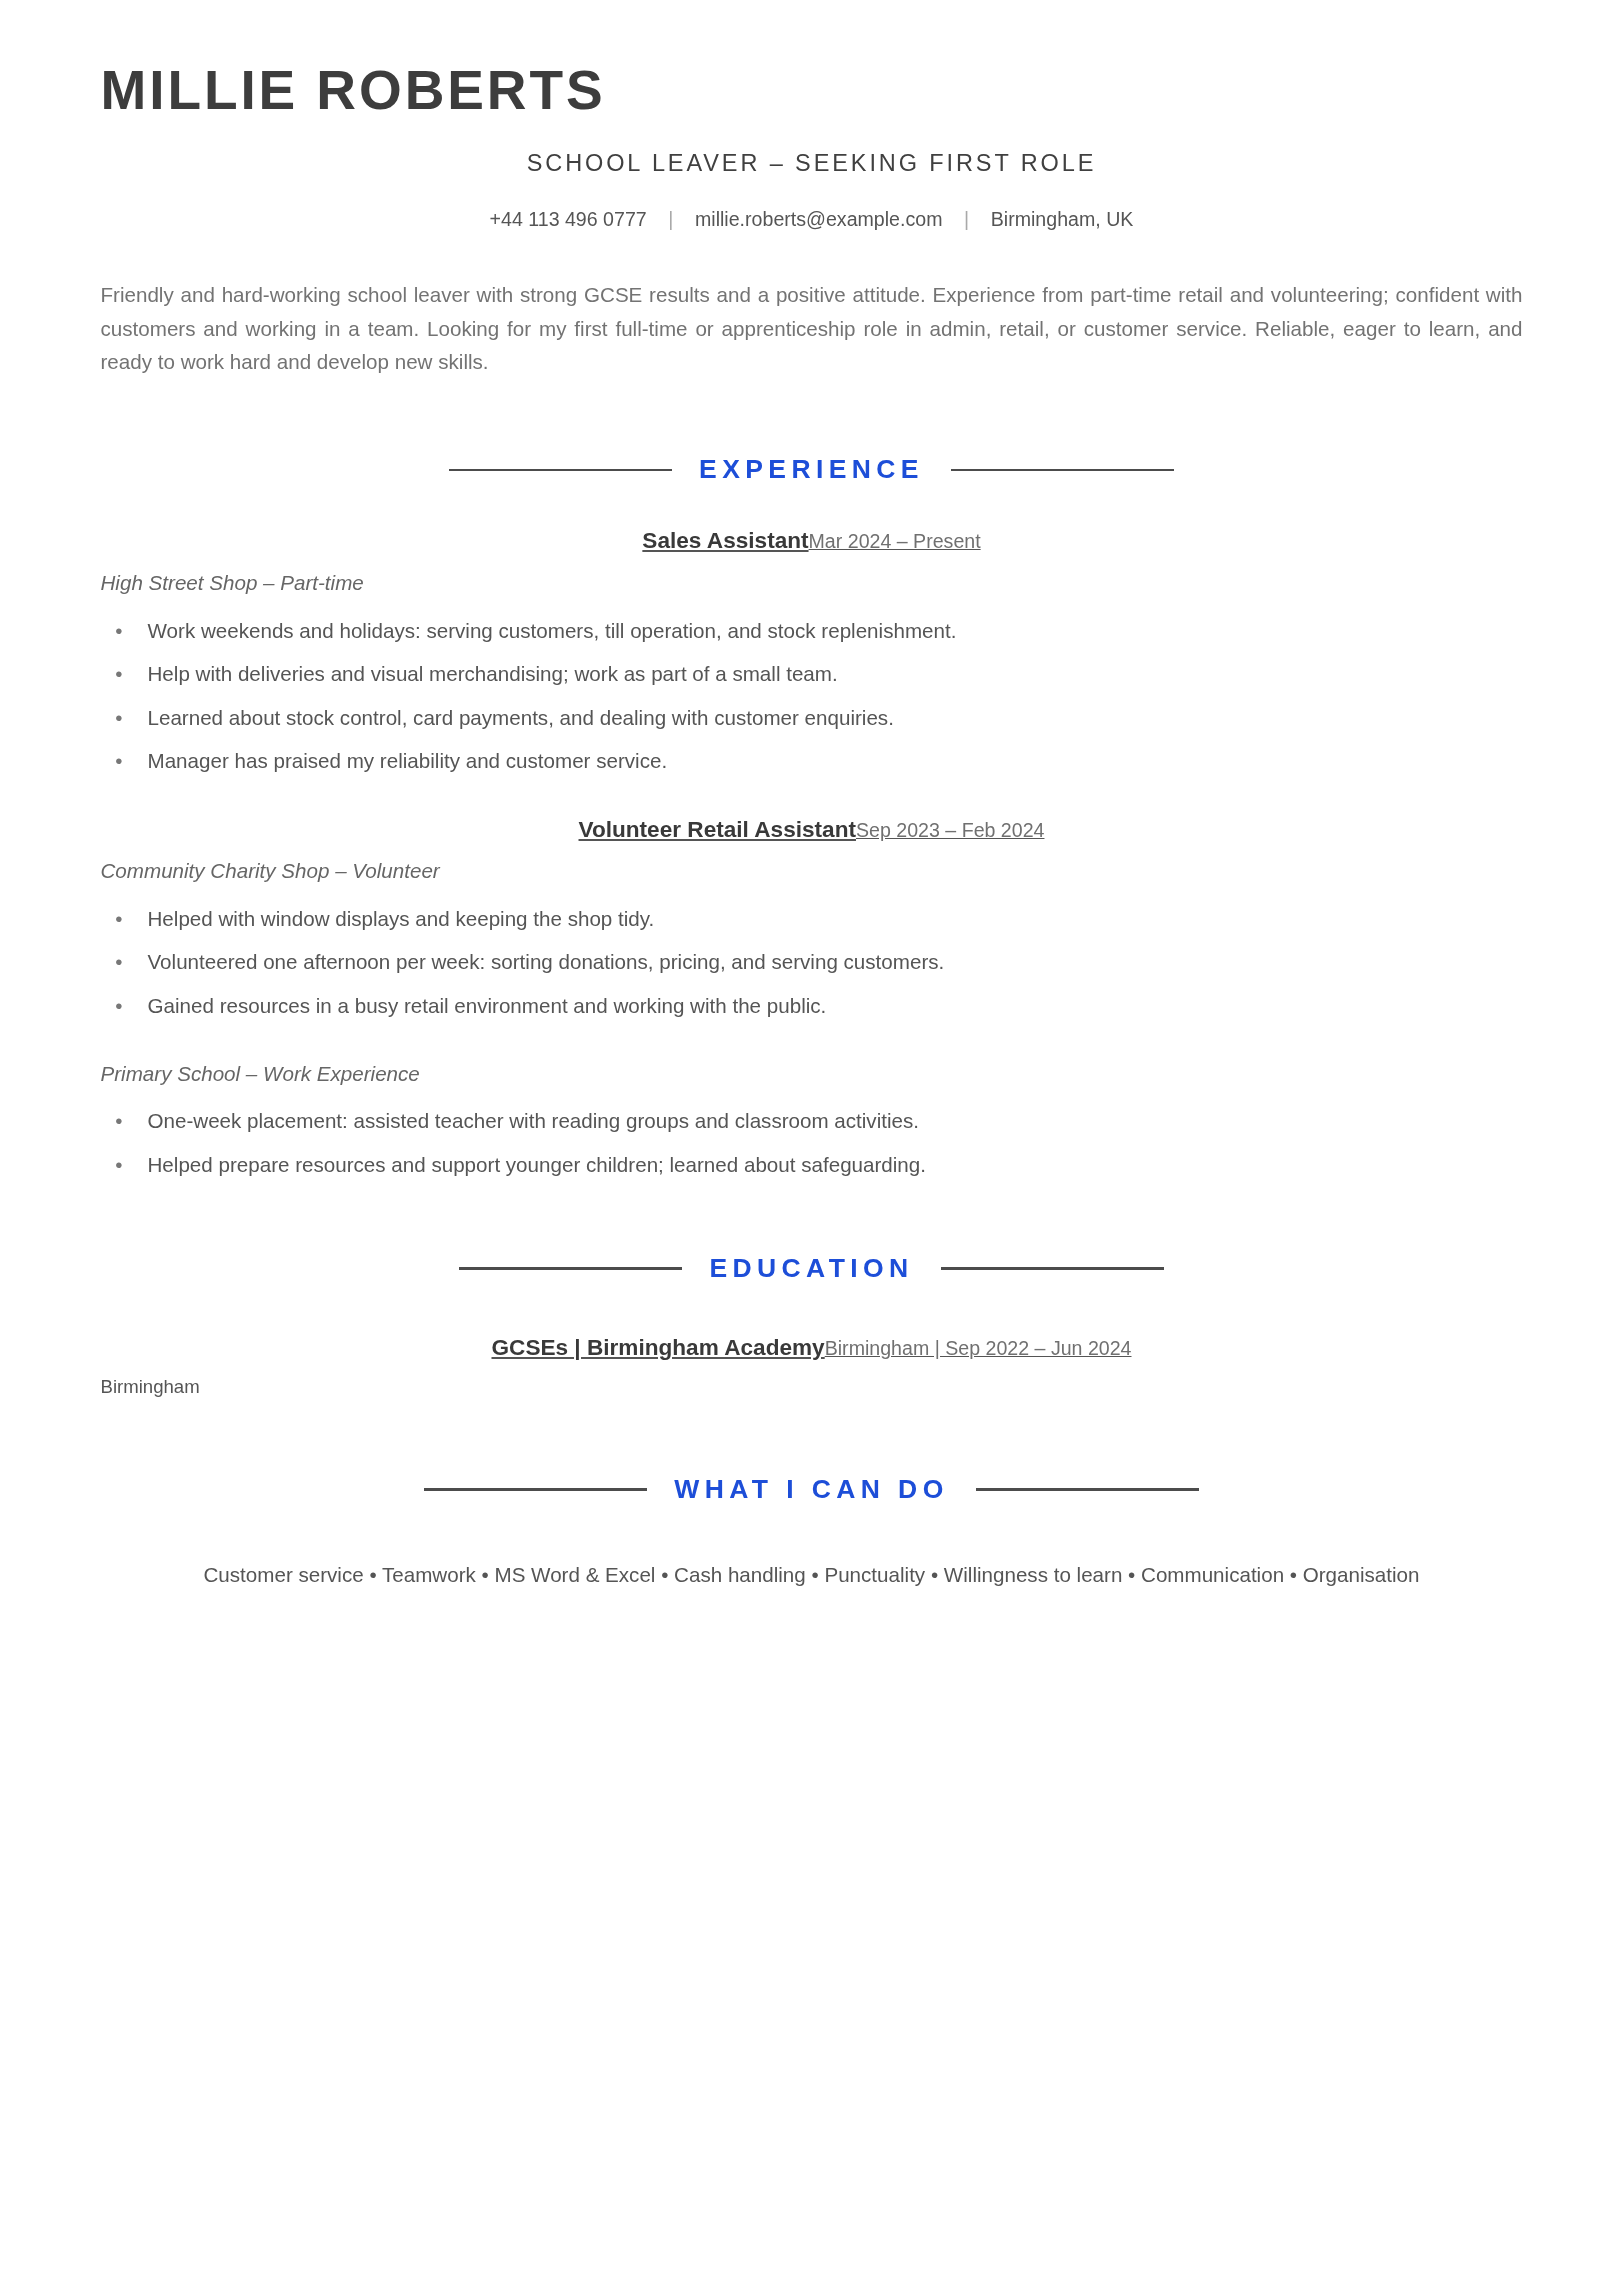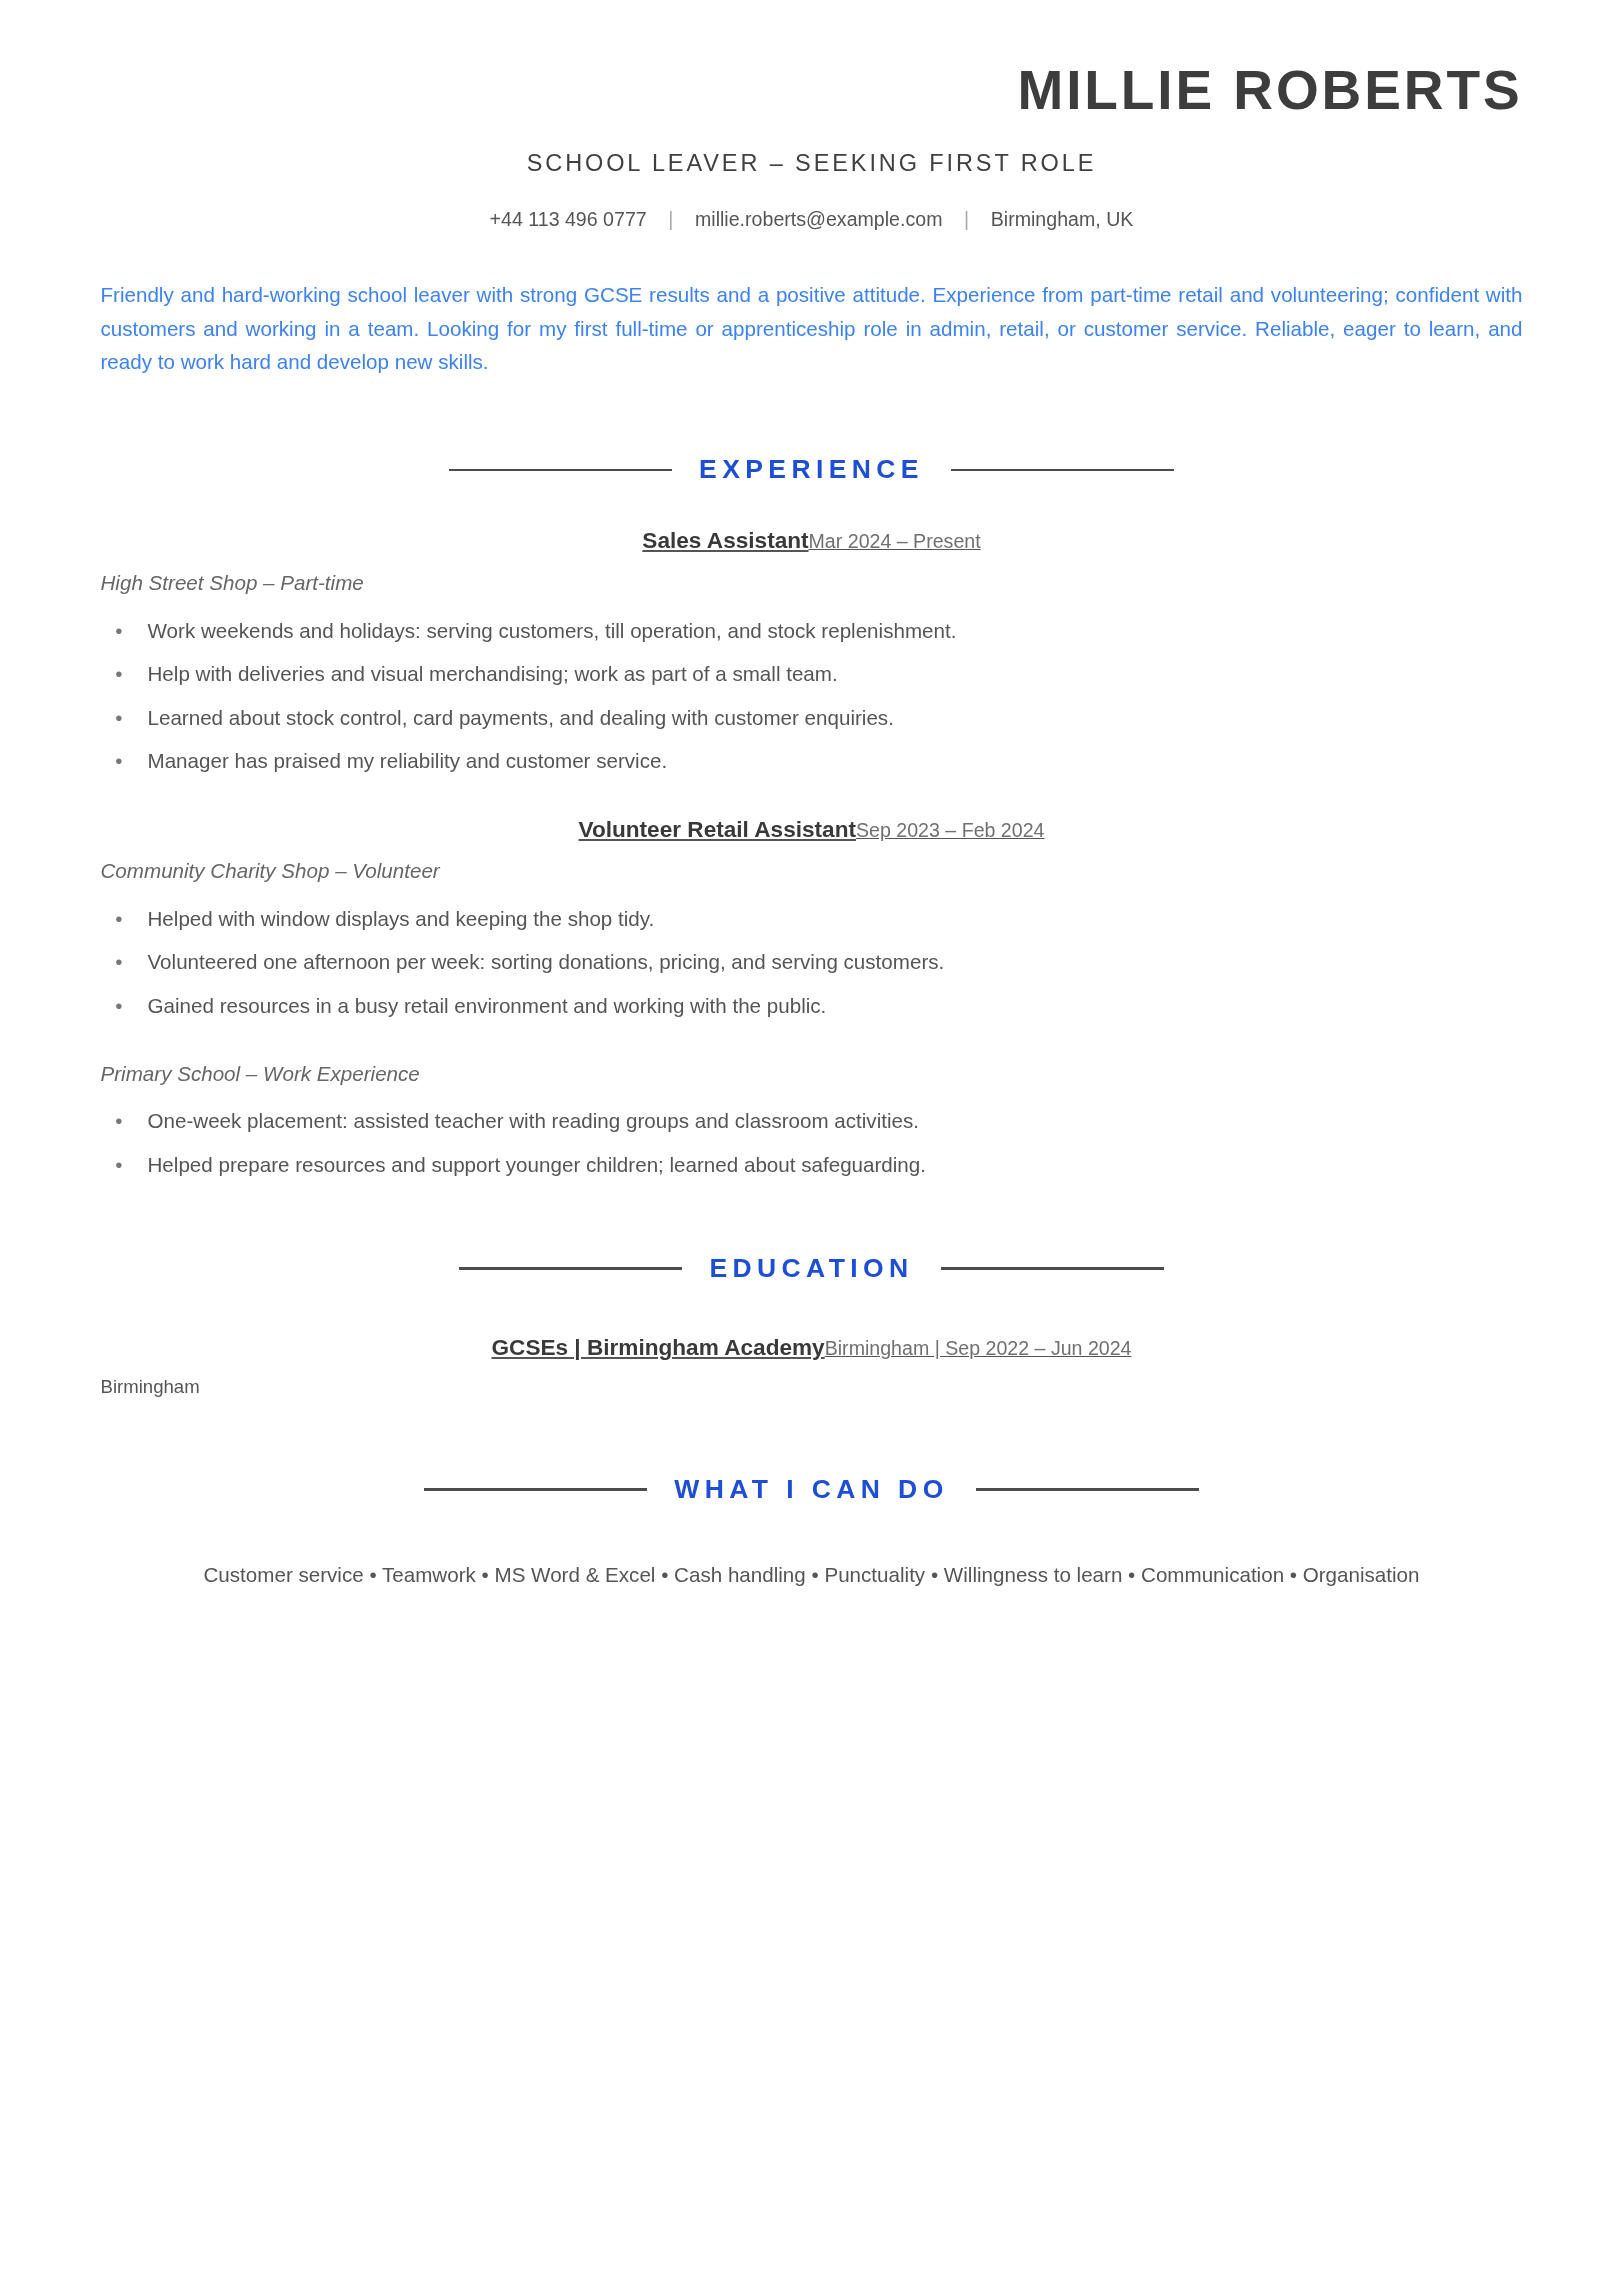--- a/index.html
+++ b/index.html
@@ -12,21 +12,21 @@
   }
   .page {
     width: 1422px;
     margin: 0 auto;
     padding-top: 58px;
   }
 
   
   .name {
     margin: 0;
-    text-align: right;
+    text-align: left;
     font-size: 55px;
     font-weight: 800;
     letter-spacing: 2.9px;
     color: #3d3d3d;
   }
   .subtitle {
     margin-top: 28.4px;
     text-align: center;
     font-size: 23.5px;
     letter-spacing: 2.9px;
@@ -42,21 +42,21 @@
     color: #a9a9a9;
     margin: 0 21.6px;
     font-weight: 300;
   }
 
   
   .summary {
     margin: 47px 0 8px 0;
     font-size: 20.6px;
     line-height: 1.62;
-    color: #3b82f6;
+    color: #737373;
     text-align: justify;
   }
 
   
   .sec-head {
     display: flex;
     align-items: center;
     justify-content: center;
     gap: 27.5px;
     margin-top: 76px;

